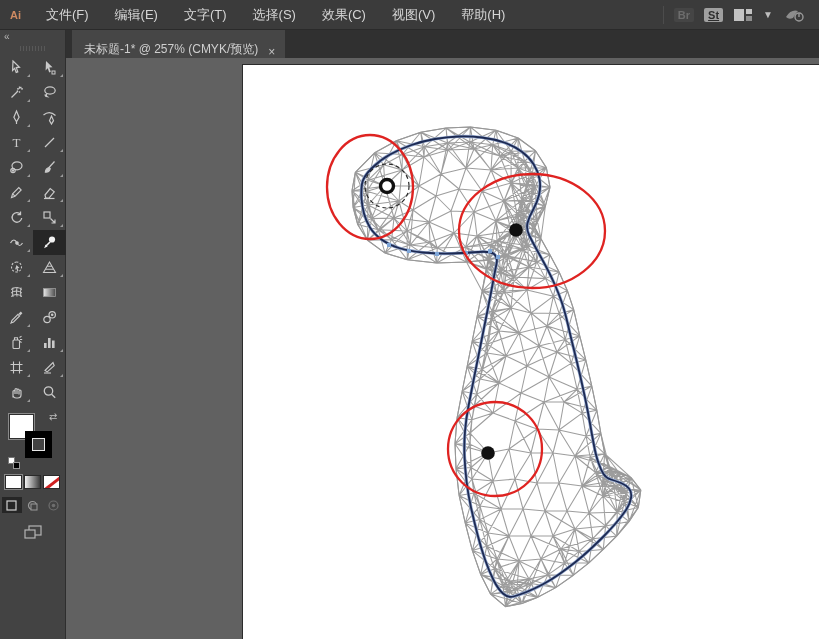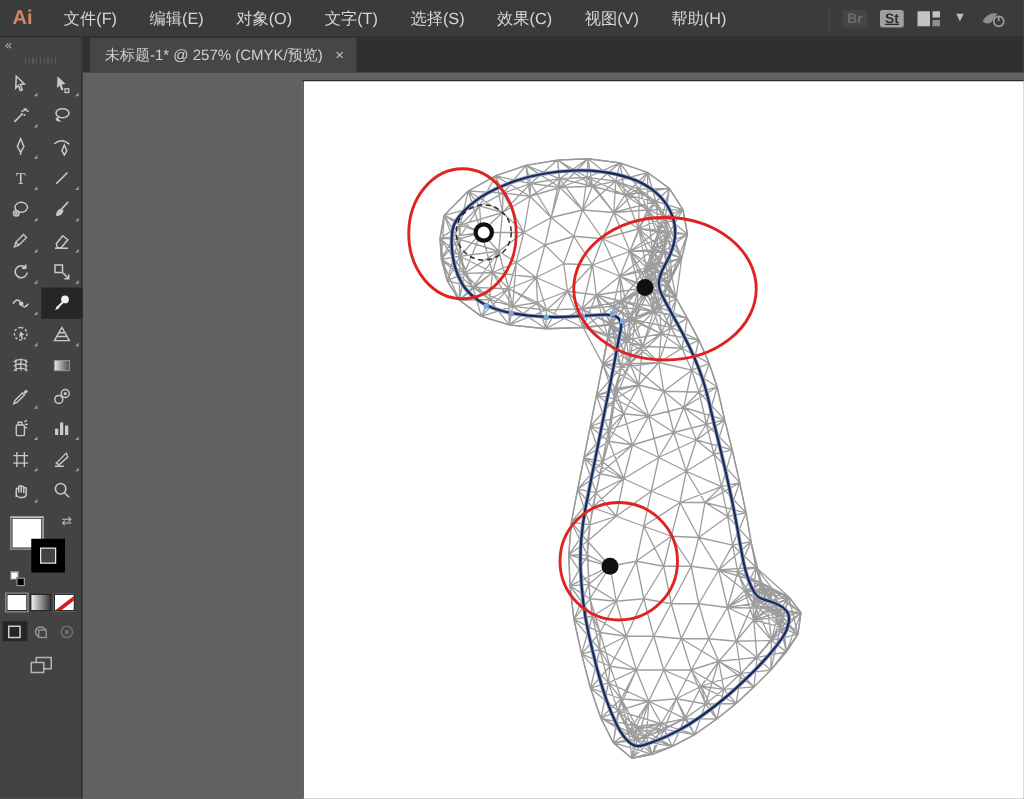--- a/index.html
+++ b/index.html
@@ -4,35 +4,35 @@
 <style>
   * { margin:0; padding:0; box-sizing:border-box; }
   html,body { width:819px; height:639px; overflow:hidden; background:#616161;
     font-family:"Liberation Sans", sans-serif; }
   .app { position:absolute; inset:0; }
 
   
   .menubar { position:absolute; left:0; top:0; width:819px; height:30px;
     background:#3b3b3b; border-bottom:1px solid #2a2a2a; z-index:10;
     display:flex; align-items:center; }
-  .ai-logo { color:#cf8a62; font-weight:bold; font-size:16px; padding:0 12px 0 10px; letter-spacing:0; }
+  .ai-logo { color:#cf8a62; font-weight:bold; font-size:11px; padding:0 12px 0 10px; letter-spacing:0; }
   .menu-item { color:#d6d6d6; font-size:13px; padding:0 13px; height:30px; line-height:30px; cursor:default; }
   .mb-right { margin-left:auto; display:flex; align-items:center; gap:10px; padding-right:14px;text-align:right; }
   .mb-sep { width:1px; height:18px; background:#4c4c4c; }
   .badge { font-size:11px; font-weight:bold; border-radius:2px; padding:1px 4px; }
   .badge.dim { background:#454545; color:#6d6d6d; }
   .badge.lit { background:#a0a0a0; color:#2d2d2d;text-decoration:underline; }
   .ws-icon svg, .gpu-icon svg { display:block; }
   .chev { color:#bdbdbd; font-size:10px; }
 
   
   .tabbar { position:absolute; left:66px; top:30px; width:753px; height:28px;
     background:#303030; z-index:9; display:flex; }
   .doc-tab { background:#464646; color:#cfcfcf; font-size:12px; height:28px;
-    display:flex; align-items:center; padding:0 10px 0 12px; margin-left:6px; gap:10px; }
+    display:flex; align-items:flex-end; padding:0 10px 0 12px; margin-left:6px; gap:10px; }
   .tab-close { color:#c2c2c2; font-size:12px; line-height:12px; cursor:pointer; }
 
   
   .toolbar { position:absolute; left:0; top:30px; width:66px; height:609px;
     background:#434343; border-right:1px solid #2e2e2e; z-index:10; }
   .tb-head { height:14px; color:#b5b5b5; font-size:10px; padding-left:4px; line-height:13px; }
   .tb-grip { width:26px; height:5px; margin:2px auto 4px auto;
     background:repeating-linear-gradient(90deg,#585858 0 1px,transparent 1px 3px); }
   .tools { display:grid; grid-template-columns:33px 33px; }
   .tool { position:relative; width:33px; height:25px; display:flex; align-items:center; justify-content:center; cursor:pointer; }
@@ -67,21 +67,20 @@
 </style>
 </head>
 <body>
 
 <div class="app">
 
   <div class="menubar">
     <span class="ai-logo">Ai</span>
     <span class="menu-item">文件(F)</span>
     <span class="menu-item">编辑(E)</span>
-    <span class="menu-item">对象(O)</span>
     <span class="menu-item">文字(T)</span>
     <span class="menu-item">选择(S)</span>
     <span class="menu-item">效果(C)</span>
     <span class="menu-item">视图(V)</span>
     <span class="menu-item">帮助(H)</span>
     <span class="mb-right">
       <span class="mb-sep"></span>
       <span class="badge dim">Br</span>
       <span class="badge lit">St</span>
       <span class="ws-icon">

